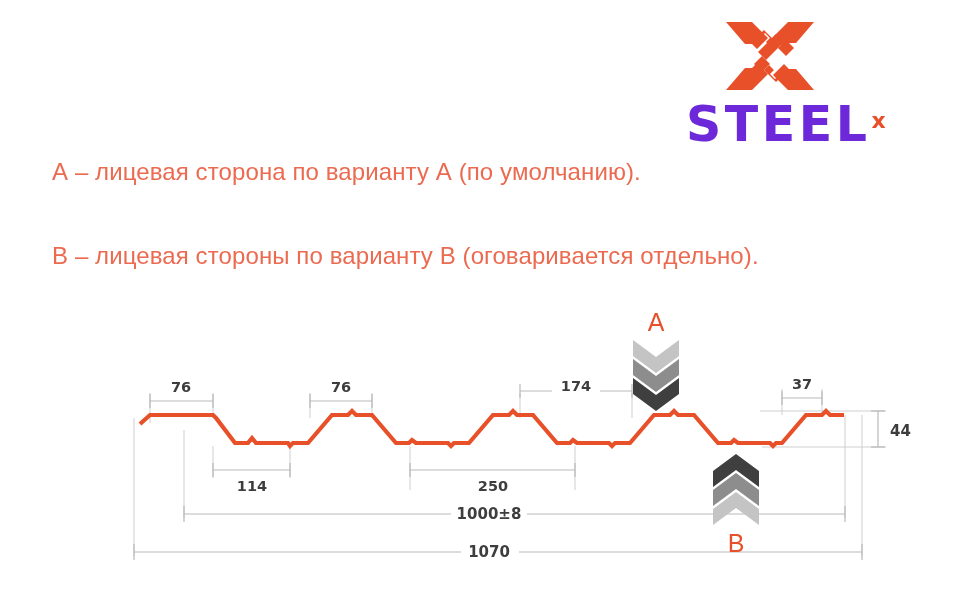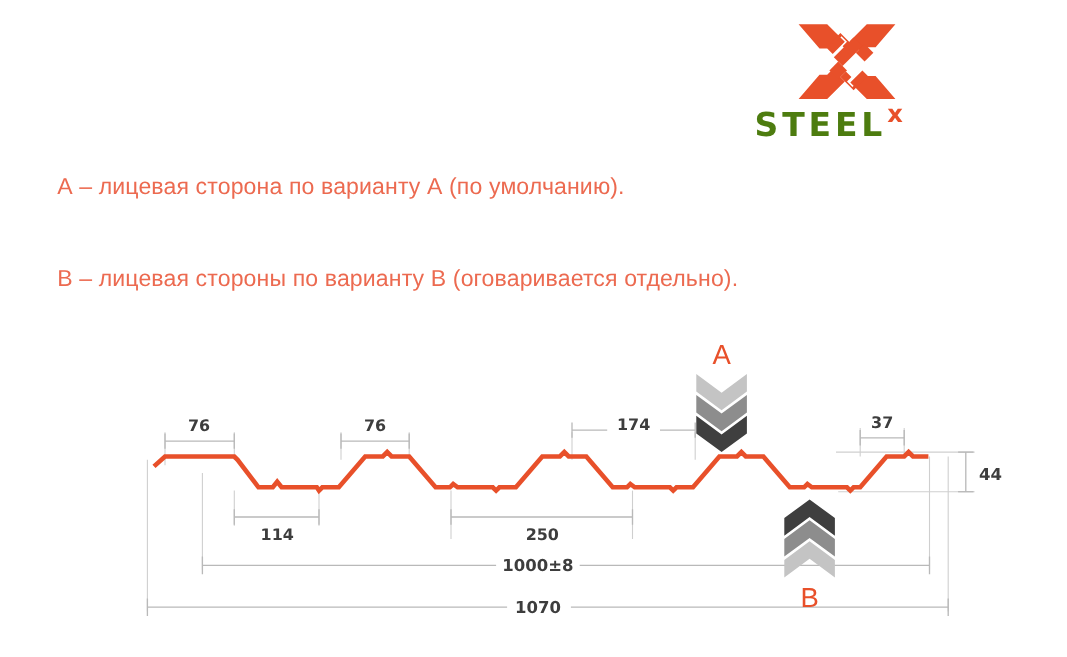--- a/index.html
+++ b/index.html
@@ -36,43 +36,43 @@
     left: 0px;
     top: 82px;
     width: 220px;
     height: 40px;
     display: flex;
     align-items: baseline;
   }
   #logo-word {
     font-family: "DejaVu Sans", sans-serif;
     font-weight: bold;
-    font-size: 30px;
+    font-size: 49px;
     letter-spacing: 3.5px;
-    color: #4d7c0f;
+    color: #6d28d9;
     line-height: 1;
   }
   #logo-x-small {
     font-family: "DejaVu Sans", sans-serif;
     font-weight: bold;
     font-size: 22px;
     color: #e8502a;
     line-height: 1;
     position: relative;
     top: -13px;
     left: 1px;
   }
 
   
   .caption {
     position: absolute;
     left: 52px;
     color: #ec6a50;
     font-family: "Liberation Sans", sans-serif;
-    font-size: 21px;
+    font-size: 24px;
     font-weight: normal;
     letter-spacing: 0.1px;
     white-space: nowrap;
   }
   #caption-a { top: 158px; }
   #caption-b { top: 242px; }
 
   
   #drawing {
     position: absolute;

